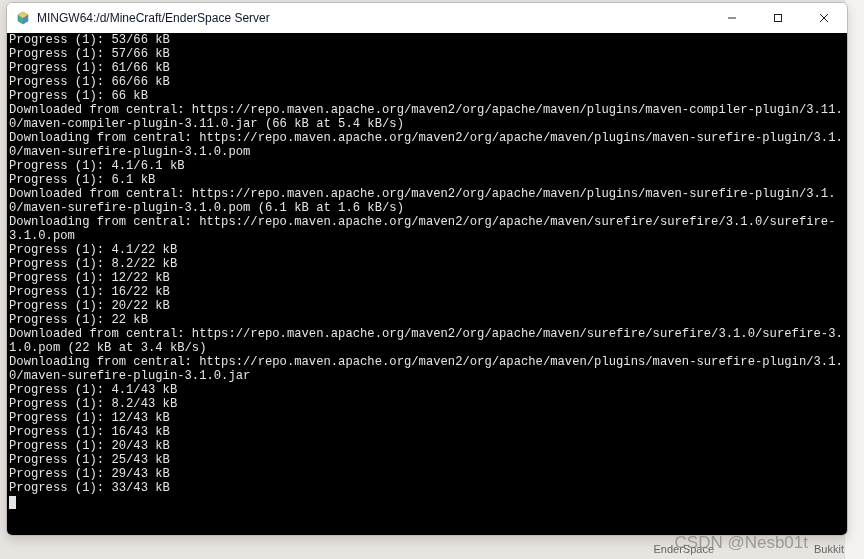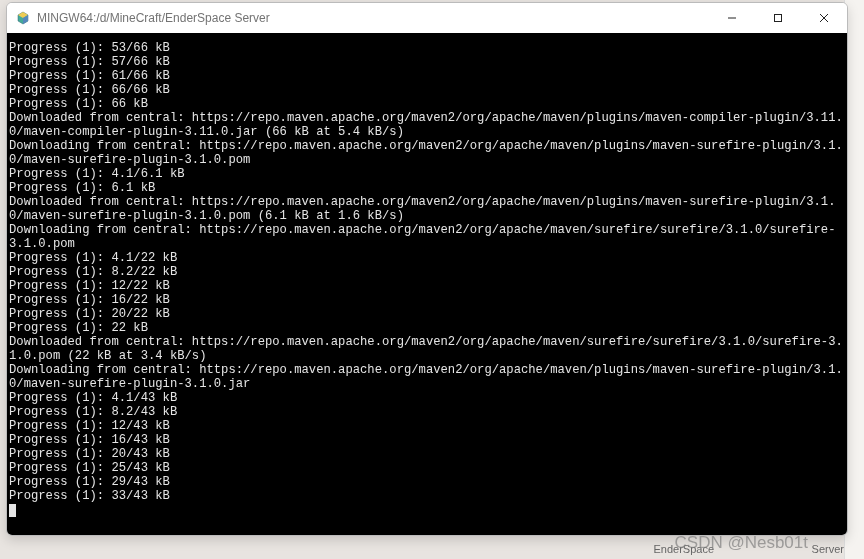--- a/index.html
+++ b/index.html
@@ -38,37 +38,37 @@
     padding: 0 0 0 8px;
     flex-shrink: 0;
   }
   .tb-icon {
     width: 16px; height: 16px;
     margin-right: 6px;
     display: flex; align-items: center; justify-content: center;
   }
   .tb-title {
     font-size: 12px;
-    color: #737373;
+    color: #0f172a;
     flex: 1;
   }
   .tb-btn {
     width: 46px; height: 30px;
     display: flex; align-items: center; justify-content: center;
     color: #333;
     font-size: 10px;
   }
   .terminal {
     flex: 1;
     background: #000;
     color: #e5e5e5;
     font-family: "Consolas", "Courier New", monospace;
     font-size: 12.2px;
     line-height: 14px;
-    padding: 8px 2px;
+    padding: 0 2px;
     white-space: pre-wrap;
     word-break: break-all;
     overflow: hidden;
   }
   .term-line { display: block; }
   .cursor {
     display: inline-block;
     width: 7px; height: 13px;
     background: #e5e5e5;
     vertical-align: bottom;
@@ -87,21 +87,21 @@
     font-family: "Segoe UI", Arial, sans-serif;
   }
   .bg-l1 { right: 150px; bottom: 4px; }
   .bg-l2 { right: 20px; bottom: 4px; }
 </style>
 </head>
 <body>
 
 <div class="bg-strip"></div>
 <span class="bg-label bg-l1">EnderSpace</span>
-<span class="bg-label bg-l2">Server</span>
+<span class="bg-label bg-l2">Bukkit</span>
 
 <div class="window">
   <div class="titlebar">
     <span class="tb-icon">
       <svg width="14" height="14" viewBox="0 0 14 14">
         <polygon points="7,1 12,4 12,10 7,13 2,10 2,4" fill="#4a9" stroke="#367" stroke-width="0.5"></polygon>
         <polygon points="7,1 12,4 7,7 2,4" fill="#ec5"></polygon>
         <polygon points="7,7 12,4 12,10 7,13" fill="#58b"></polygon>
       </svg>
     </span>

